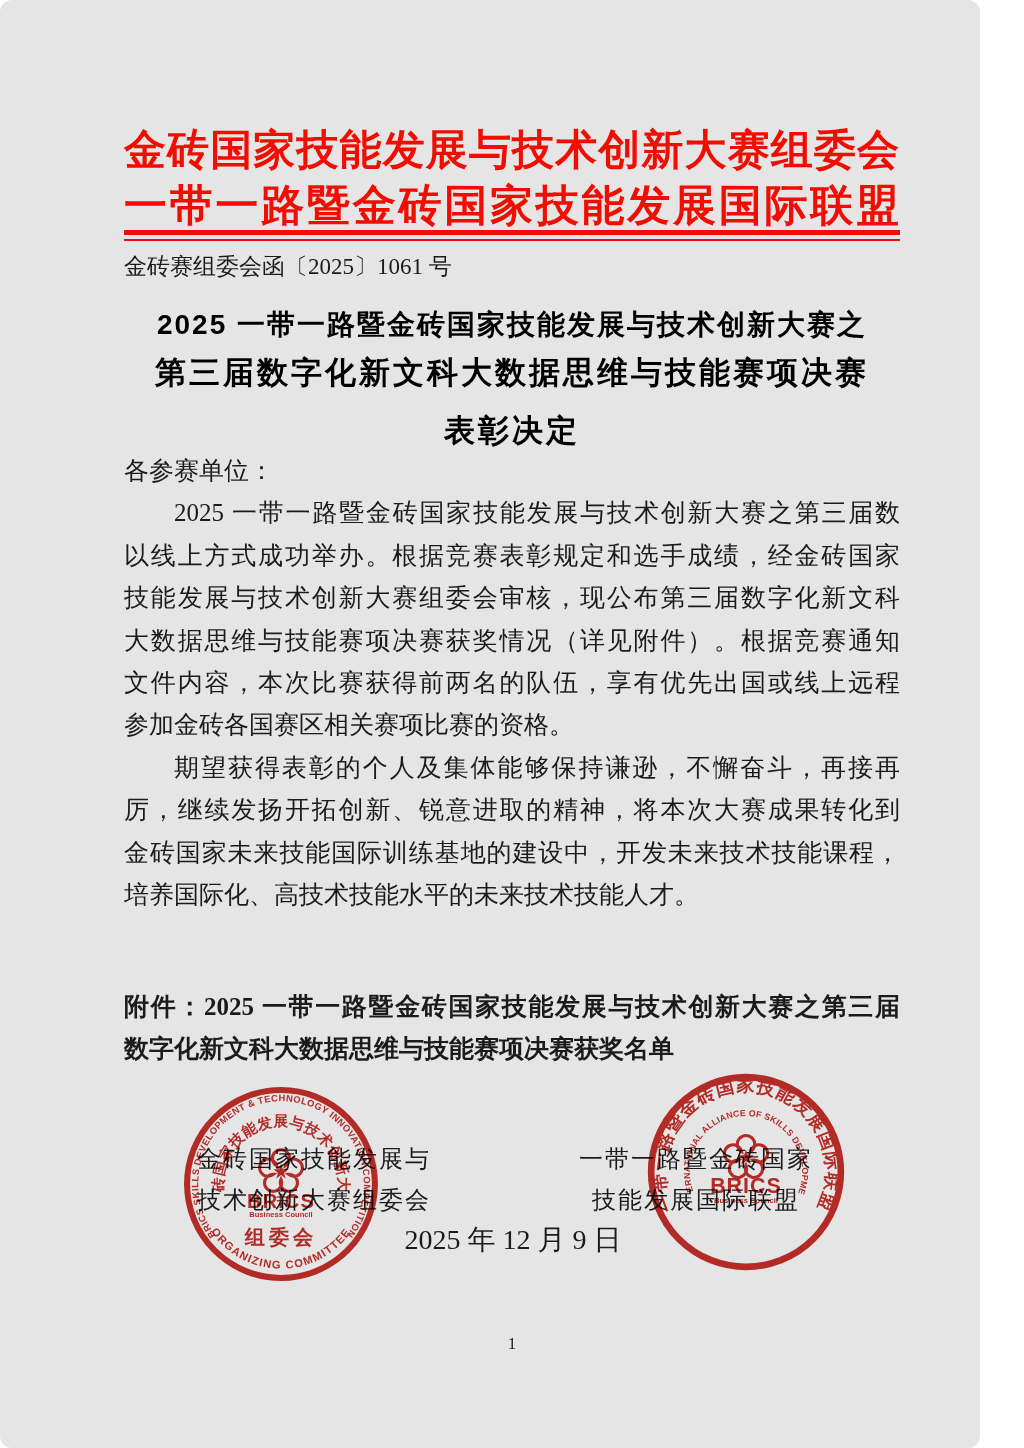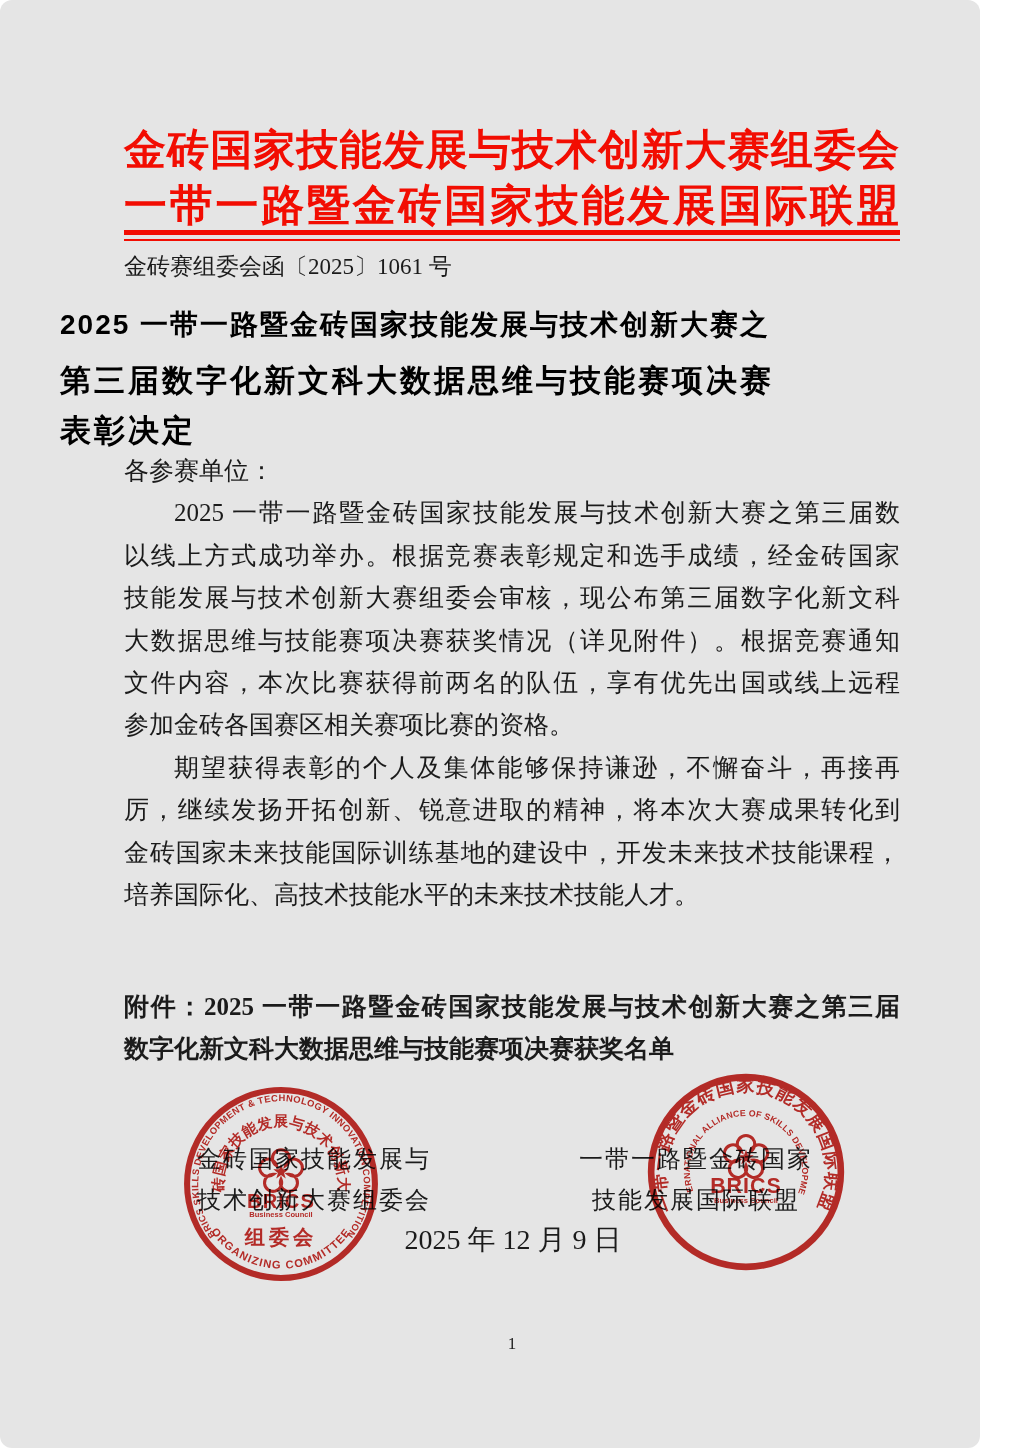--- a/index.html
+++ b/index.html
@@ -17,24 +17,24 @@
     letter-spacing:1px;
   }
   .red-head.l1 { top:124px; font-size:42px; line-height:52px; }
   .red-head.l2 { top:180px; font-size:43px; line-height:52px; }
   .rule { left:124px; width:776px; background:#f20d02; }
   .rule.thick { top:230px; height:5px; }
   .rule.thin  { top:239px; height:2px; }
 
   .docnum { left:124px; width:776px; top:252px; text-align:left; font-size:23px; line-height:30px; color:#1b1b1b; }
 
-  .title { left:60px; width:904px; text-align:left; font-weight:bold; color:#000;
+  .title { left:60px; width:904px; text-align:center; font-weight:bold; color:#000;
            font-family:"Liberation Sans","DejaVu Sans",sans-serif; }
   .title.t1 { top:306px; font-size:28px; letter-spacing:2px; }
-  .title.t2 { top:360px; font-size:31px; letter-spacing:3px; }
+  .title.t2 { top:352px; font-size:31px; letter-spacing:3px; }
   .title.t3 { top:397px; font-size:31px; letter-spacing:3px;margin-top:13px; }
 
   .bodyblock { left:124px; width:776px; font-size:25px; color:#1b1b1b; }
   .bline { height:42.4px; line-height:42.4px; white-space:nowrap; }
   .bline.fill { text-align:justify; text-align-last:justify; white-space:normal; }
   .bline.indent { text-indent:2em; }
 
   .sig { text-align:center; font-size:24px; line-height:41px; color:#1b1b1b; letter-spacing:2px; }
   .sig.left  { left:188px; top:1139px; width:252px; }
   .sig.right { left:562px; top:1139px; width:268px; }

